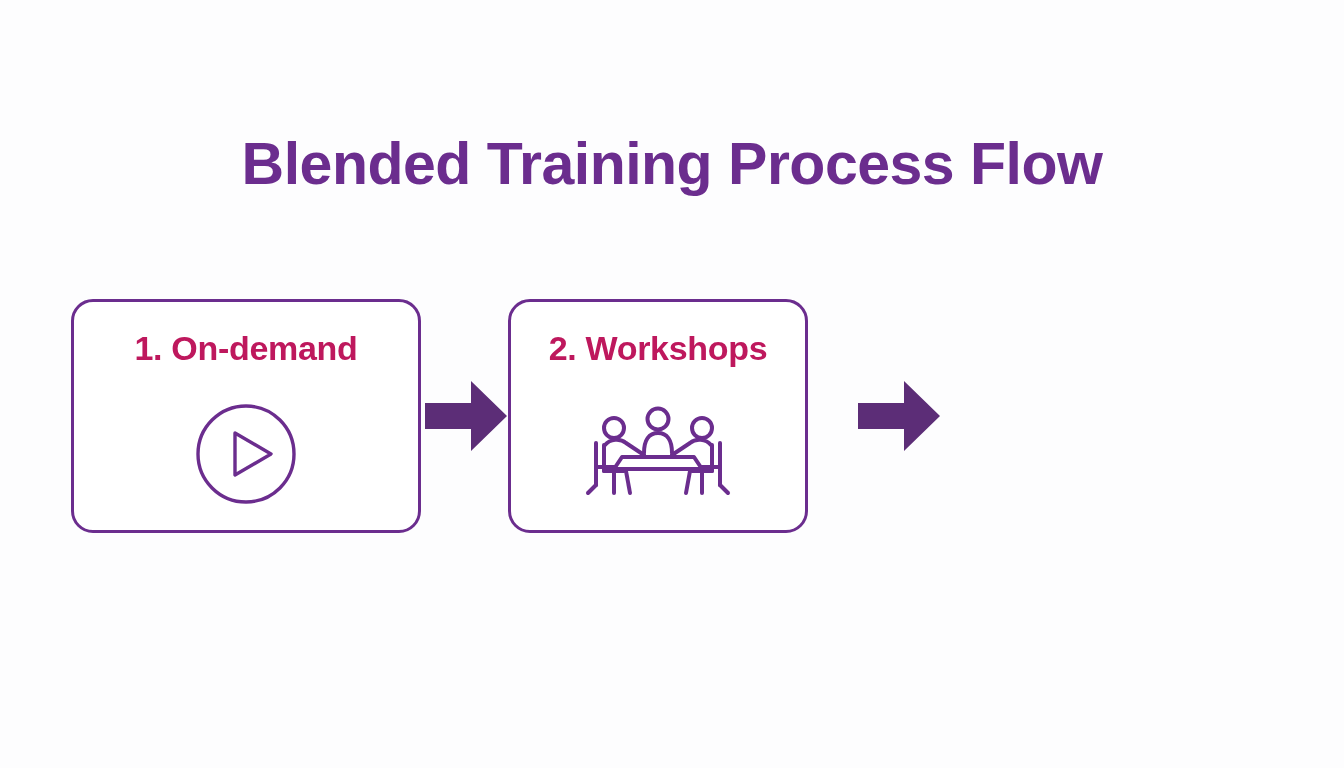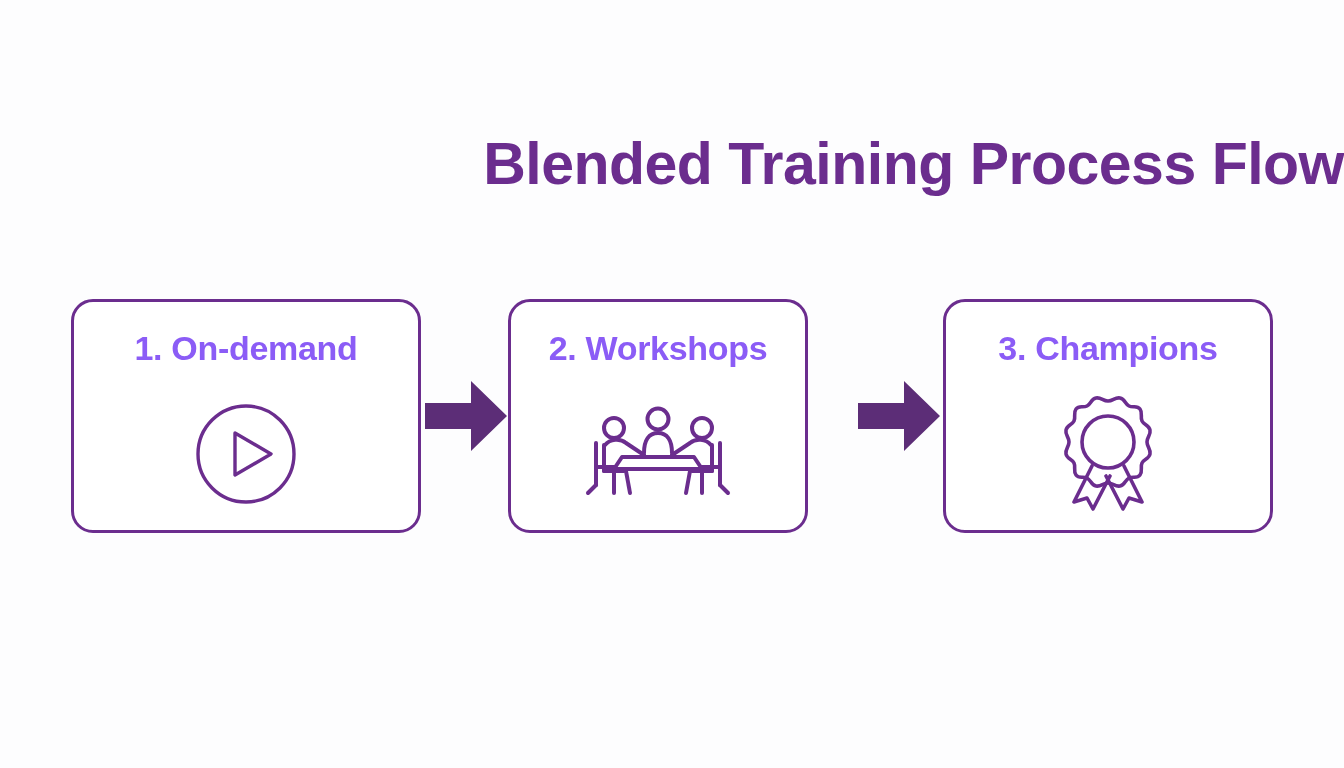--- a/index.html
+++ b/index.html
@@ -21,21 +21,21 @@
     height: 768px;
     background: #fdfdfe;
   }
 
   
   #slide-title {
     position: absolute;
     left: 0;
     top: 134px;
     width: 1344px;
-    text-align: right;
+    text-align: center;
     font-size: 59px;
     font-weight: bold;
     letter-spacing: -0.5px;
     color: #6b2d8e;
     line-height: 1.05;
     white-space: nowrap;
   }
 
   
   #flow-row {
@@ -61,21 +61,21 @@
   #flow-card-3 { left: 943px; width: 330px; }
 
   .card-label {
     position: absolute;
     left: 0;
     top: 28px;
     width: 100%;
     text-align: center;
     font-size: 34px;
     font-weight: bold;
-    color: #8b5cf6;
+    color: #be185d;
     letter-spacing: -0.3px;
     line-height: 1.1;
     white-space: nowrap;
   }
 
   .card-icon {
     position: absolute;
     left: 0;
     top: 90px;
     width: 100%;
@@ -158,53 +158,15 @@
         </svg>
       </div>
     </div>
 
     <div class="flow-arrow" id="flow-arrow-2">
       <svg width="82" height="78" viewBox="0 0 82 78">
         <path d="M0 26 L46 26 L46 4 L82 39 L46 74 L46 52 L0 52 Z" fill="#5c2d77"></path>
       </svg>
     </div>
 
-    <div class="flow-card" id="flow-card-3">
-      <div class="card-label">3. Champions</div>
-      <div class="card-icon">
-        <svg width="104" height="116" viewBox="0 0 104 116" fill="none" stroke="#6b2d8e" stroke-width="3.6" stroke-linejoin="round" stroke-linecap="round">
-
-          <path d="M36 70 L18 106 L31 102 L37 113 L54 80"></path>
-          <path d="M68 70 L86 106 L73 102 L67 113 L50 80"></path>
-
-          <path d="M52 5
-                   C57 5 59 1 64 2
-                   C69 3 69 8 73 10
-                   C77 12 81 9 84 13
-                   C87 17 84 21 86 25
-                   C88 29 93 29 94 34
-                   C95 39 91 41 91 46
-                   C91 51 95 53 94 58
-                   C93 63 88 63 86 67
-                   C84 71 87 75 84 79
-                   C81 83 77 80 73 82
-                   C69 84 69 89 64 90
-                   C59 91 57 87 52 87
-                   C47 87 45 91 40 90
-                   C35 89 35 84 31 82
-                   C27 80 23 83 20 79
-                   C17 75 20 71 18 67
-                   C16 63 11 63 10 58
-                   C9 53 13 51 13 46
-                   C13 41 9 39 10 34
-                   C11 29 16 29 18 25
-                   C20 21 17 17 20 13
-                   C23 9 27 12 31 10
-                   C35 8 35 3 40 2
-                   C45 1 47 5 52 5 Z"></path>
-
-          <circle cx="52" cy="46" r="26"></circle>
-        </svg>
-      </div>
-    </div>
 
   </div>
 </div>
 
 </body></html>

